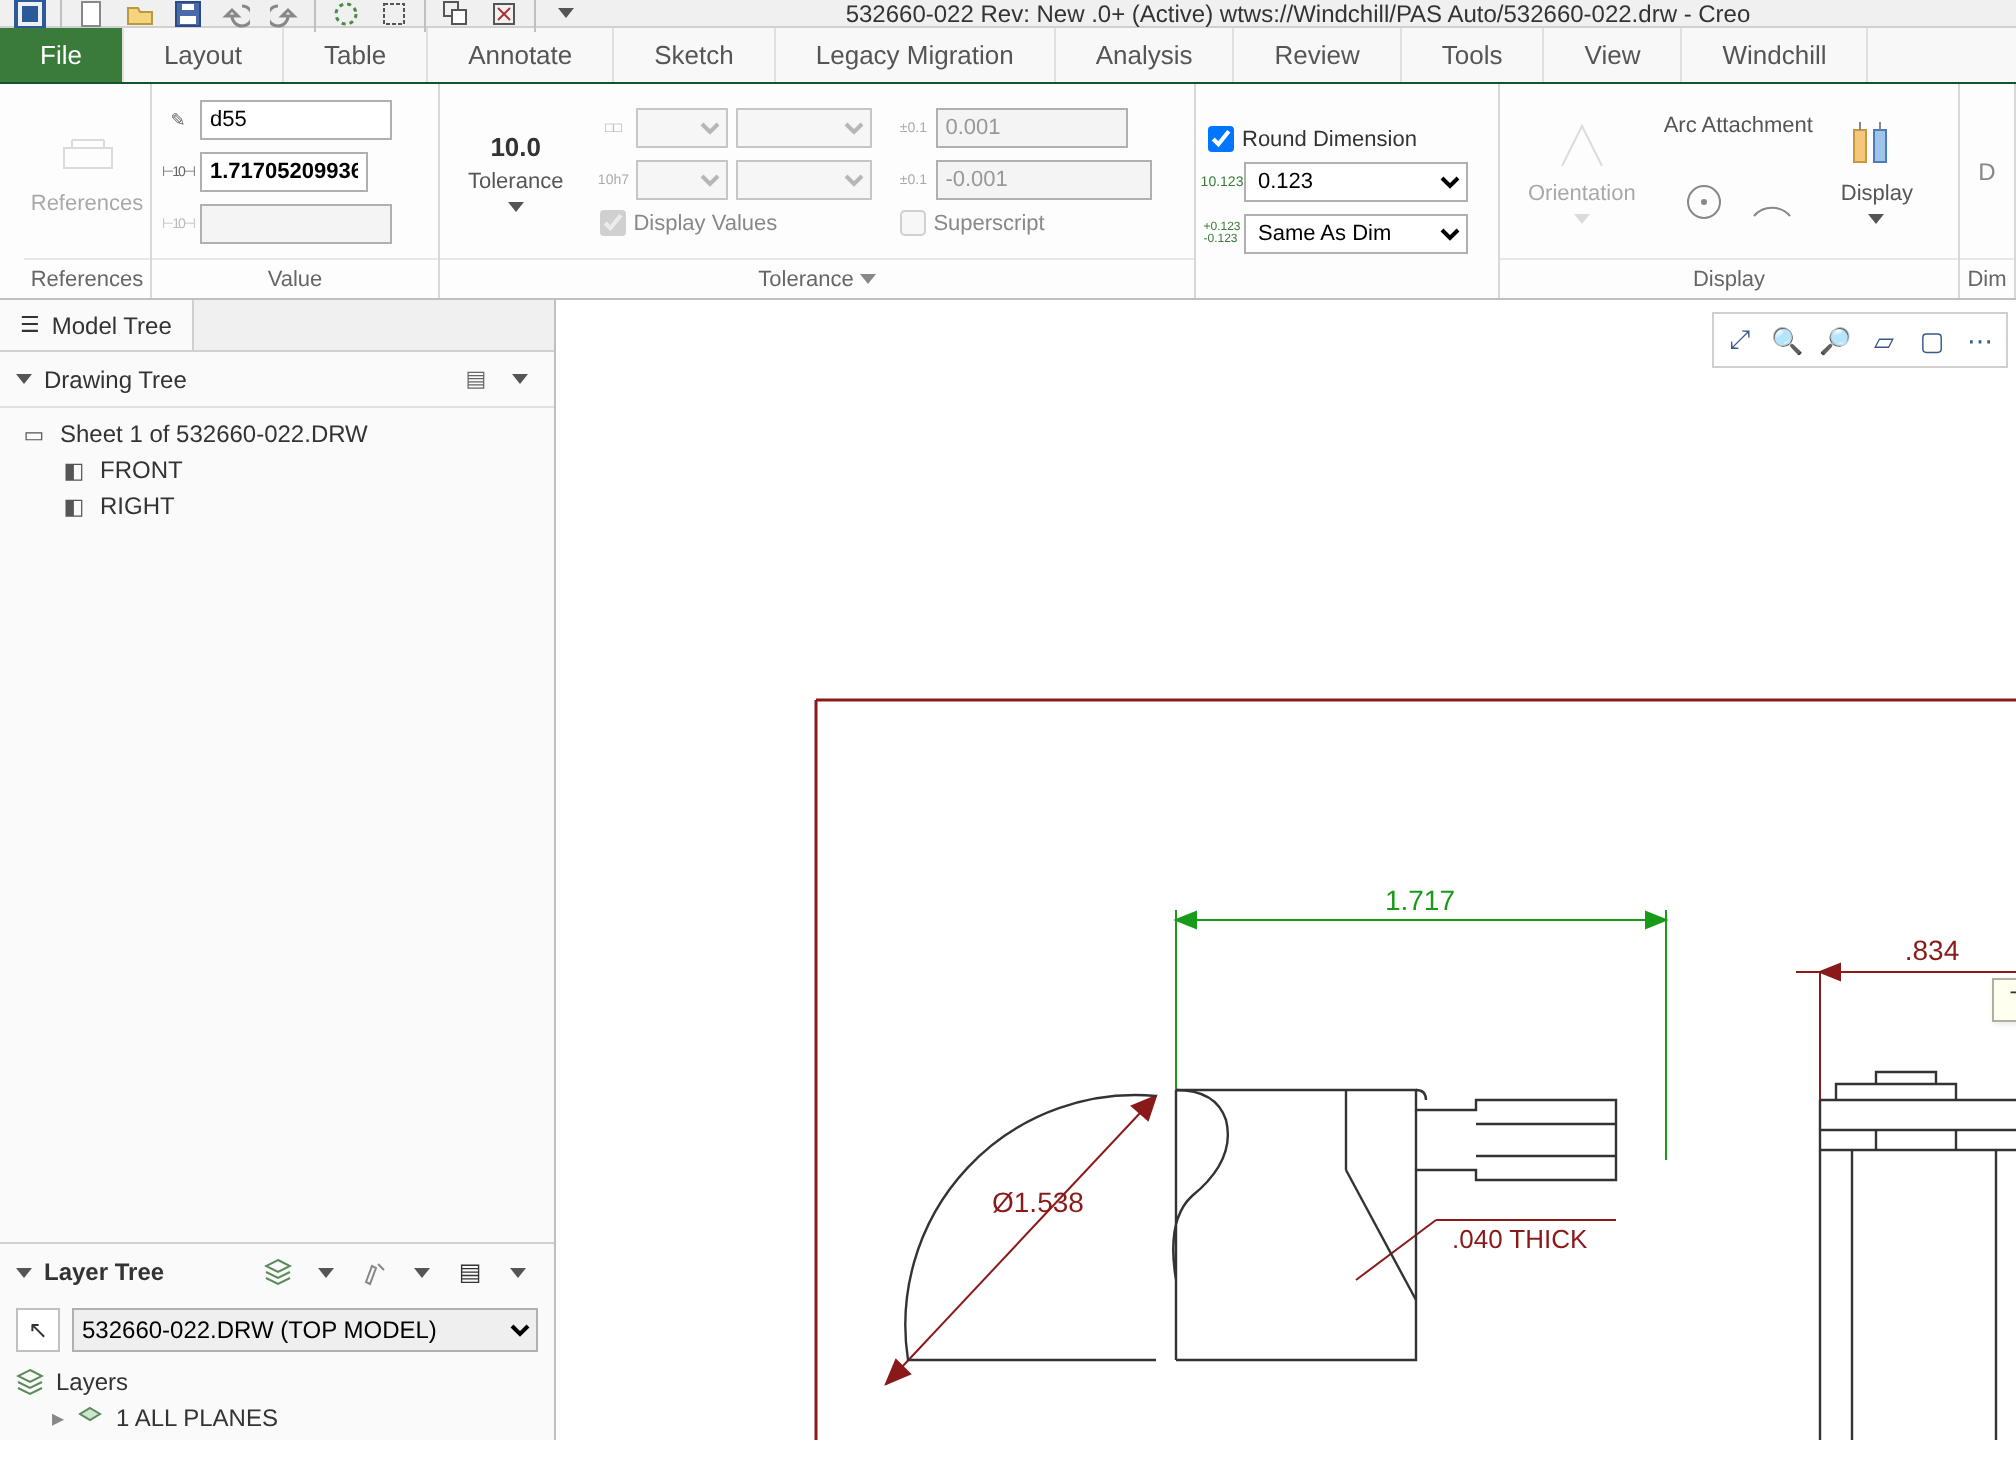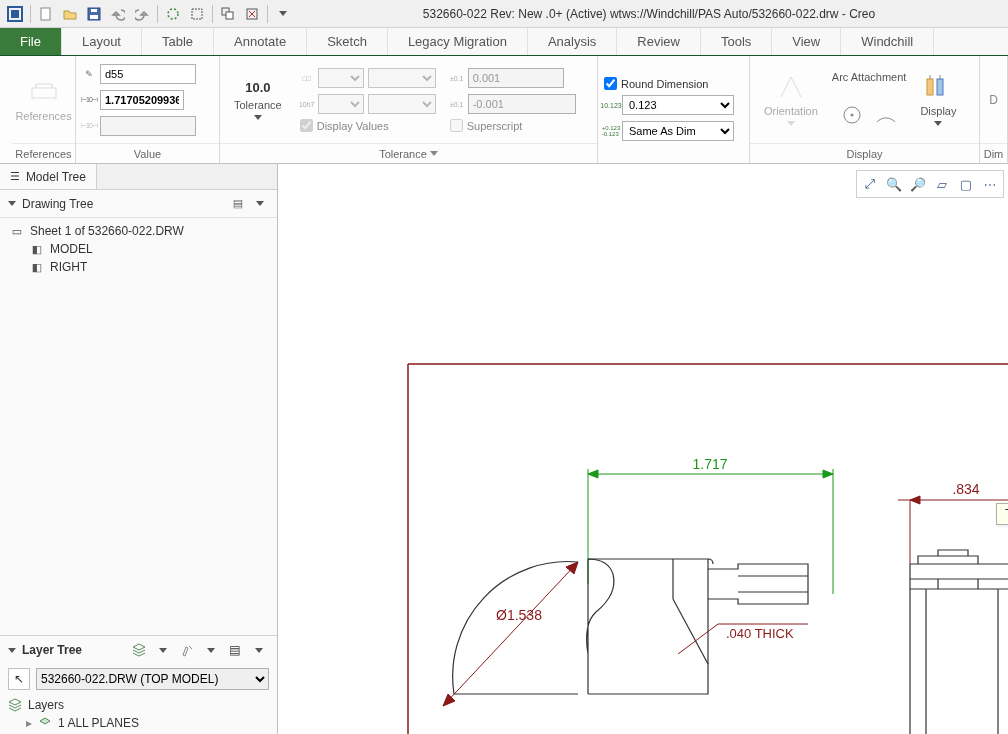--- a/index.html
+++ b/index.html
@@ -1,19 +1,19 @@
 <!DOCTYPE html>
 <html><head>
 <meta charset="utf-8">
 <style>
 * { margin: 0; padding: 0; box-sizing: border-box; font-family: "Segoe UI", Arial, sans-serif; }
 body { background: #fff; width: 1008px; height: 734px; overflow: hidden; font-size: 12px; color: #333; }
 
 
-.titlebar { height: 28px; background: #f0f0f0; border-bottom: 1px solid #d0d0d0; display: flex; align-items: center; padding: 0 4px; }
+.titlebar { height: 14px; background: #f0f0f0; border-bottom: 1px solid #d0d0d0; display: flex; align-items: center; padding: 0 4px; }
 .titlebar .qat { display: flex; align-items: center; gap: 2px; }
 .qat-btn { width: 22px; height: 22px; display: flex; align-items: center; justify-content: center; cursor: pointer; }
 .qat-sep { width: 1px; height: 18px; background: #c0c0c0; margin: 0 2px; }
 .titlebar-title { flex: 1; text-align: center; font-size: 12px; color: #333; white-space: nowrap; overflow: hidden; }
 
 
 .ribbon-tabs { height: 28px; background: #f8f8f8; display: flex; border-bottom: 1px solid #14532d; }
 .ribbon-tab { padding: 0 20px; display: flex; align-items: center; font-size: 13px; color: #555; cursor: pointer; border-right: 1px solid #e0e0e0; }
 .ribbon-tab.file { background: #3a7a3a; color: #fff; font-weight: 400; }
 
@@ -338,21 +338,21 @@
       </div>
     </div>
 
     <div class="tree-body">
       <div class="tree-item">
         <span class="tree-ic">▭</span>
         <span>Sheet 1 of 532660-022.DRW</span>
       </div>
       <div class="tree-item child">
         <span class="tree-ic">◧</span>
-        <span>MODEL</span>
+        <span>FRONT</span>
       </div>
       <div class="tree-item child">
         <span class="tree-ic">◧</span>
         <span>RIGHT</span>
       </div>
     </div>
 
     <div class="layer-section">
       <div class="layer-toolbar">
         <div style="display:flex;align-items:center;gap:6px;">

